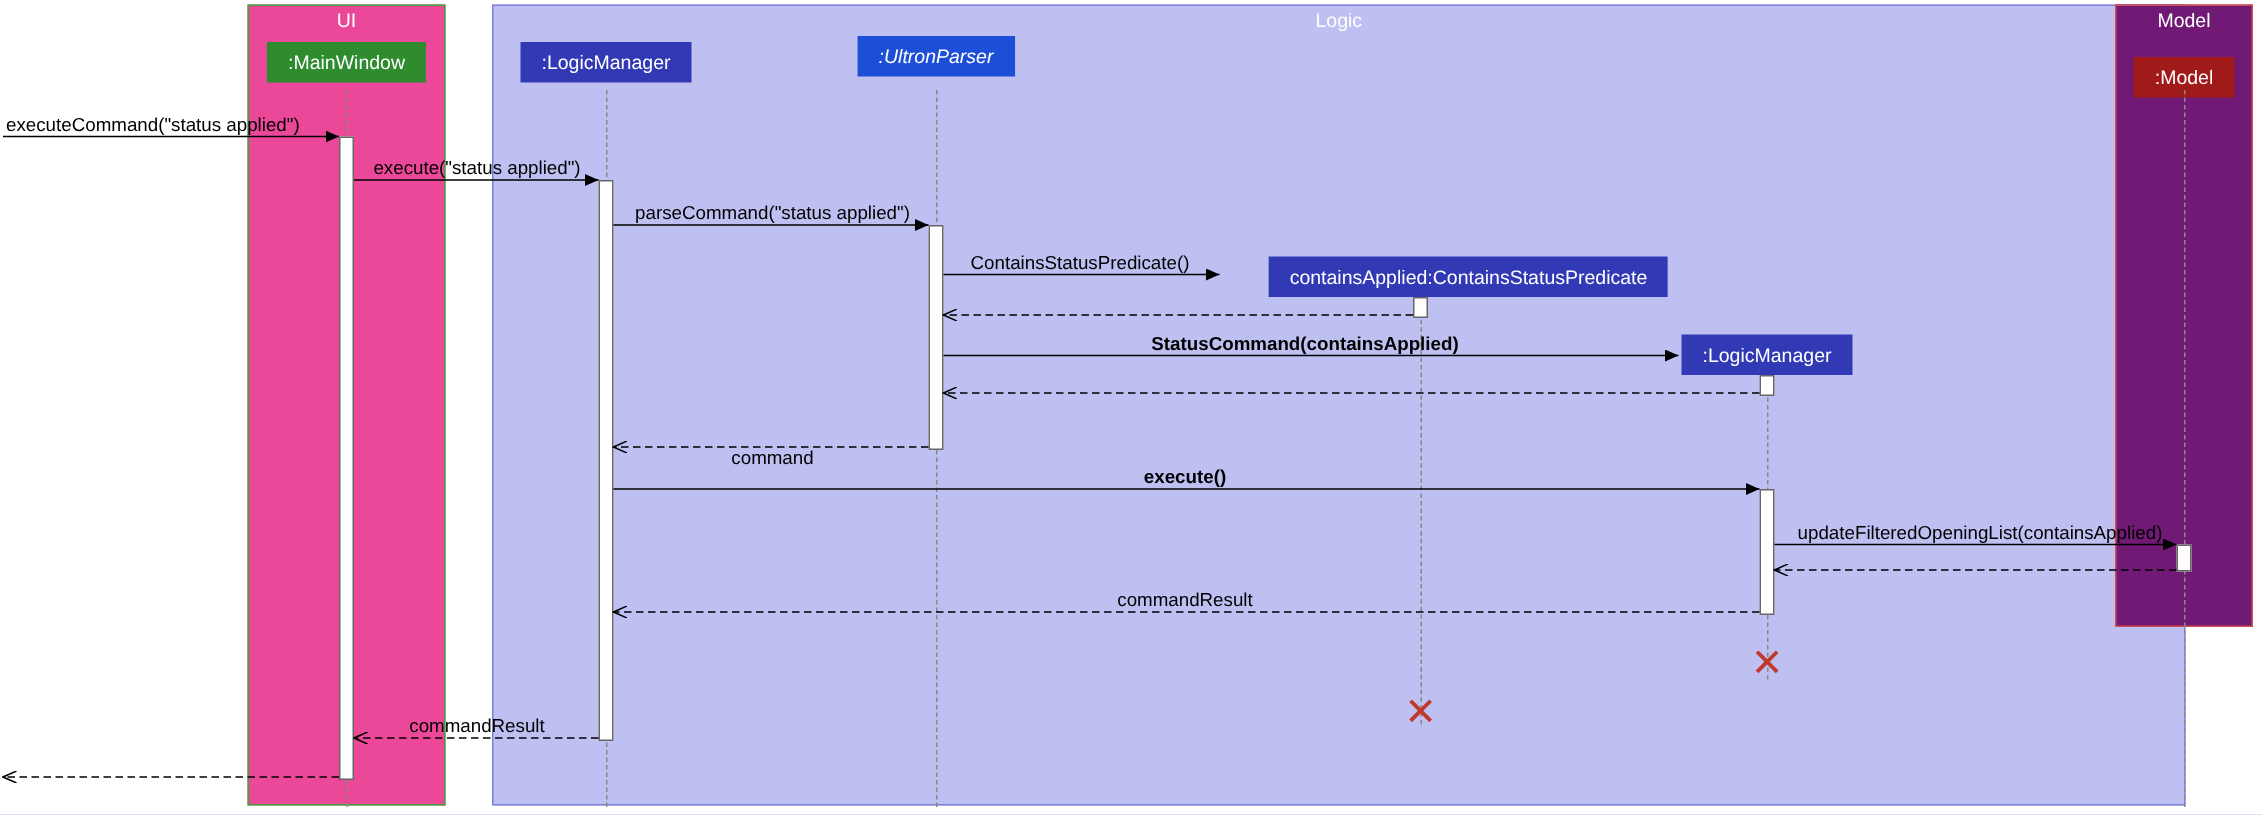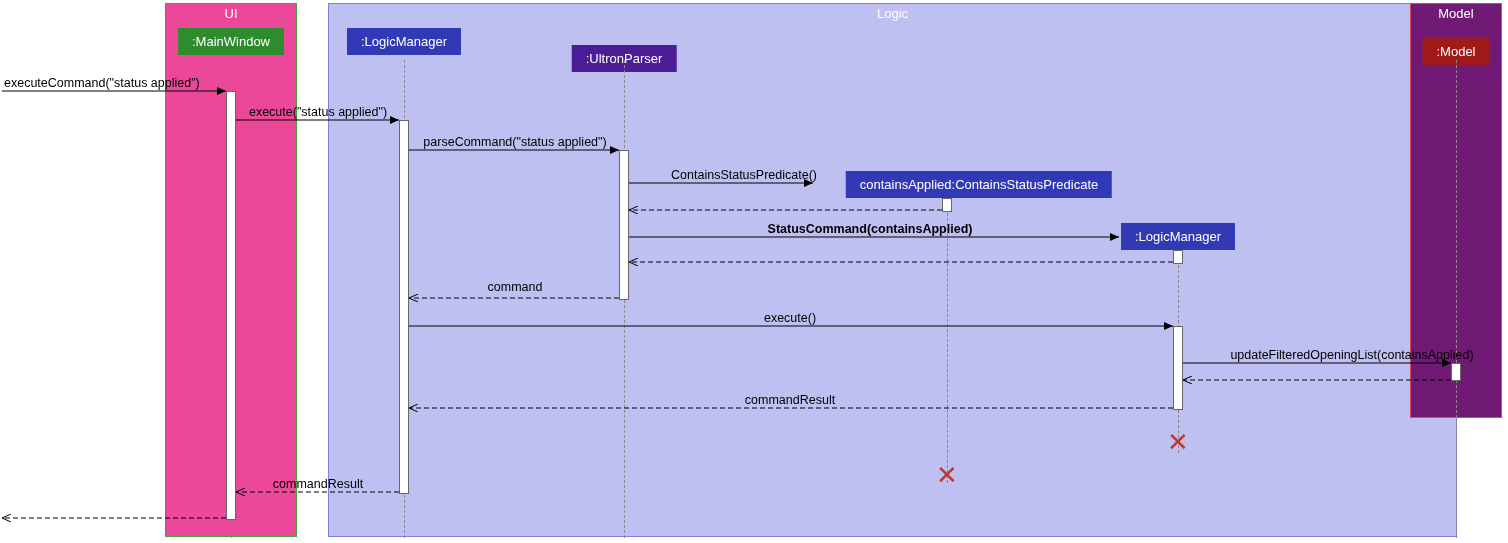--- a/index.html
+++ b/index.html
@@ -84,21 +84,21 @@
 </div>
 <div class="boundary" style="left:328px; top:3px; width:1129px; height:534px; background:#bfc0f2; border-color:#7e80d8;">
   <span class="boundary-label" style="color:#fff;">Logic</span>
 </div>
 <div class="boundary" style="left:1410px; top:3px; width:92px; height:415px; background:#701a75; border-color:#d64a52;">
   <span class="boundary-label">Model</span>
 </div>
 
 <div class="head" style="left:231px; top:28px; background:#2e8b2e;"><span>:MainWindow</span></div>
 <div class="head" style="left:404px; top:28px; background:#3239b5;"><span>:LogicManager</span></div>
-<div class="head" style="left:624px; top:45px; background:#4c1d95;"><span>:UltronParser</span></div>
+<div class="head" style="left:624px; top:24px; background:#1d4ed8;font-style:italic;"><span>:UltronParser</span></div>
 <div class="head" style="left:947px; top:171px; background:#3239b5;margin-left:32px;"><span>containsApplied:ContainsStatusPredicate</span></div>
 <div class="head" style="left:1178px; top:223px; background:#3239b5;"><span>:LogicManager</span></div>
 <div class="head" style="left:1456px; top:38px; background:#a01a1a;"><span>:Model</span></div>
 
 <div class="lifeline" style="left:231px;"></div>
 <div class="lifeline" style="left:404px;"></div>
 <div class="lifeline" style="left:624px;"></div>
 <div class="lifeline" style="left:947px; top:198px; bottom:60px;"></div>
 <div class="lifeline" style="left:1178px; top:250px; bottom:90px;"></div>
 <div class="lifeline" style="left:1456px;"></div>
@@ -149,19 +149,19 @@
   <line class="dashed" x1="1173" y1="408" x2="409" y2="408" marker-end="url(#open-arrow)"></line>
 
   <line class="dashed" x1="399" y1="492" x2="236" y2="492" marker-end="url(#open-arrow)"></line>
 
   <line class="dashed" x1="226" y1="518" x2="2" y2="518" marker-end="url(#open-arrow)"></line>
 </svg>
 
 <div class="msg-label" style="left:115px; top:76px; transform:none; left:4px;">executeCommand("status applied")</div>
 <div class="msg-label" style="left:318px; top:105px;">execute("status applied")</div>
 <div class="msg-label" style="left:515px; top:135px;">parseCommand("status applied")</div>
-<div class="msg-label" style="left:744px; top:168px;text-align:right;">ContainsStatusPredicate()</div>
+<div class="msg-label" style="left:720px; top:168px;text-align:right;">ContainsStatusPredicate()</div>
 <div class="msg-label" style="left:870px; top:222px;font-weight:bold;">StatusCommand(containsApplied)</div>
-<div class="msg-label" style="left:515px; top:280px;">command</div>
-<div class="msg-label" style="left:790px; top:311px;">execute()</div>
-<div class="msg-label" style="left:1320px; top:348px;margin-left:32px;">updateFilteredOpeningList(containsApplied)</div>
+<div class="msg-label" style="left:515px; top:298px;">command</div>
+<div class="msg-label" style="left:790px; top:311px;font-weight:bold;">execute()</div>
+<div class="msg-label" style="left:1320px; top:348px;">updateFilteredOpeningList(containsApplied)</div>
 <div class="msg-label" style="left:790px; top:393px;">commandResult</div>
 <div class="msg-label" style="left:318px; top:477px;">commandResult</div>
 
 </body></html>

